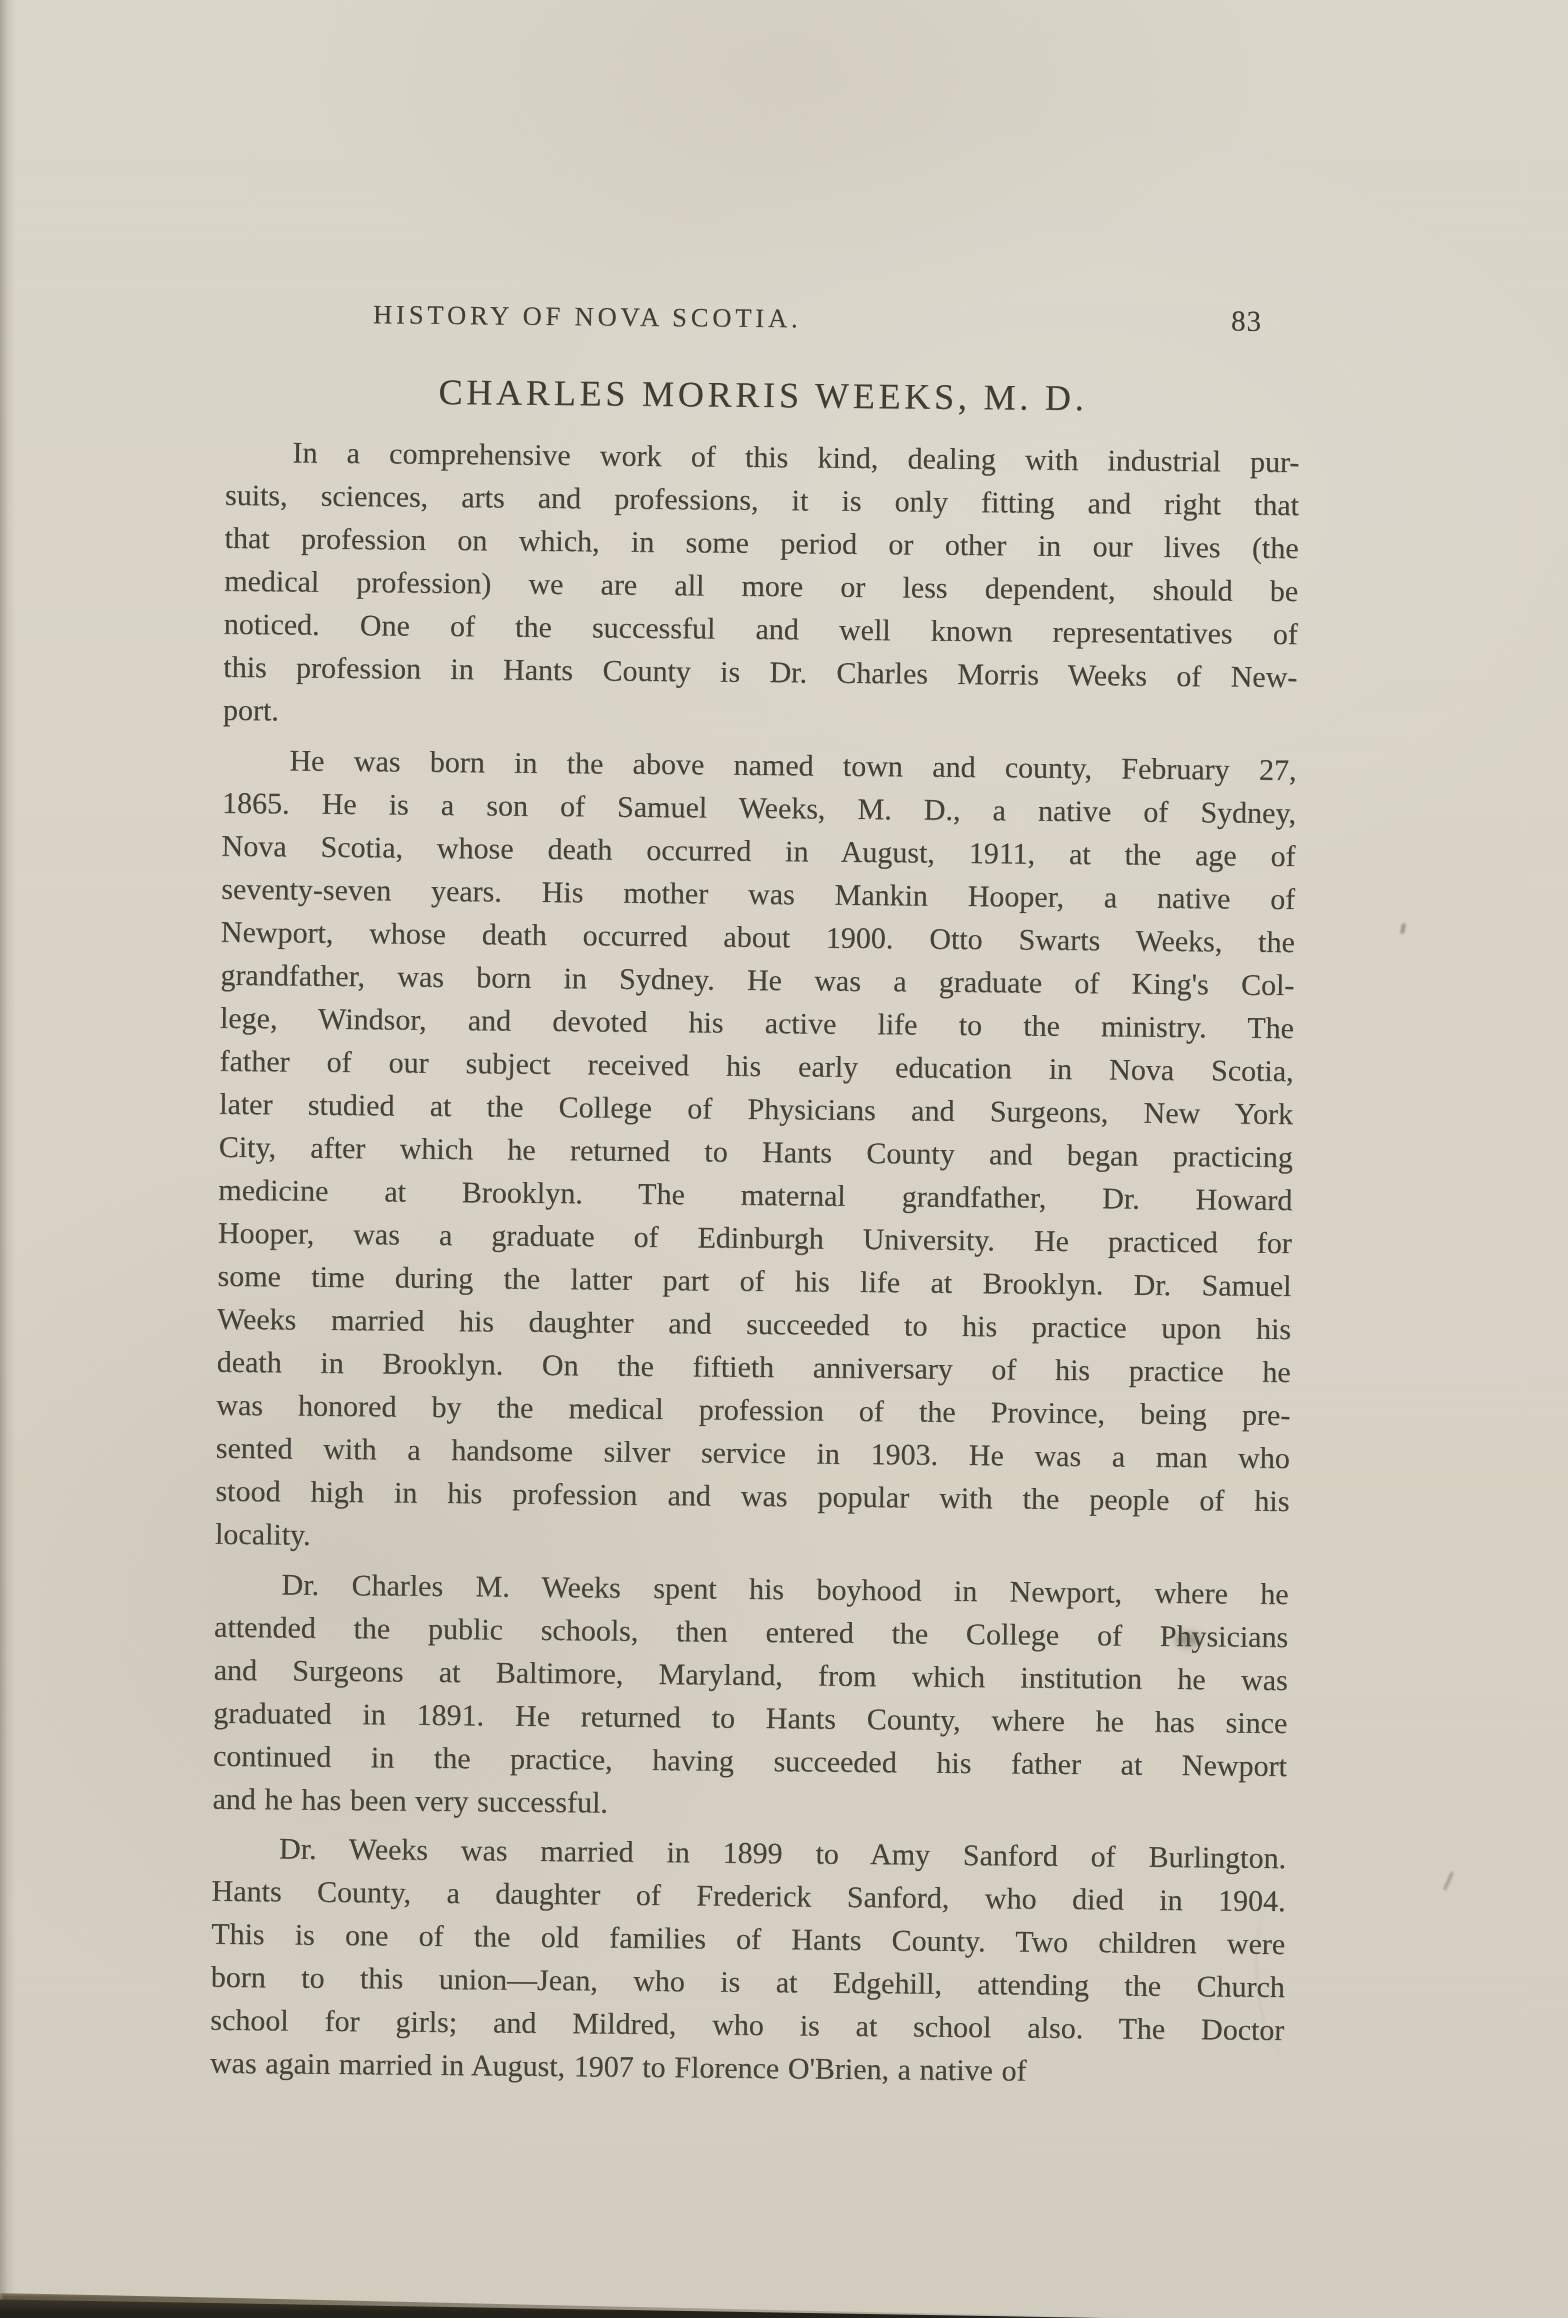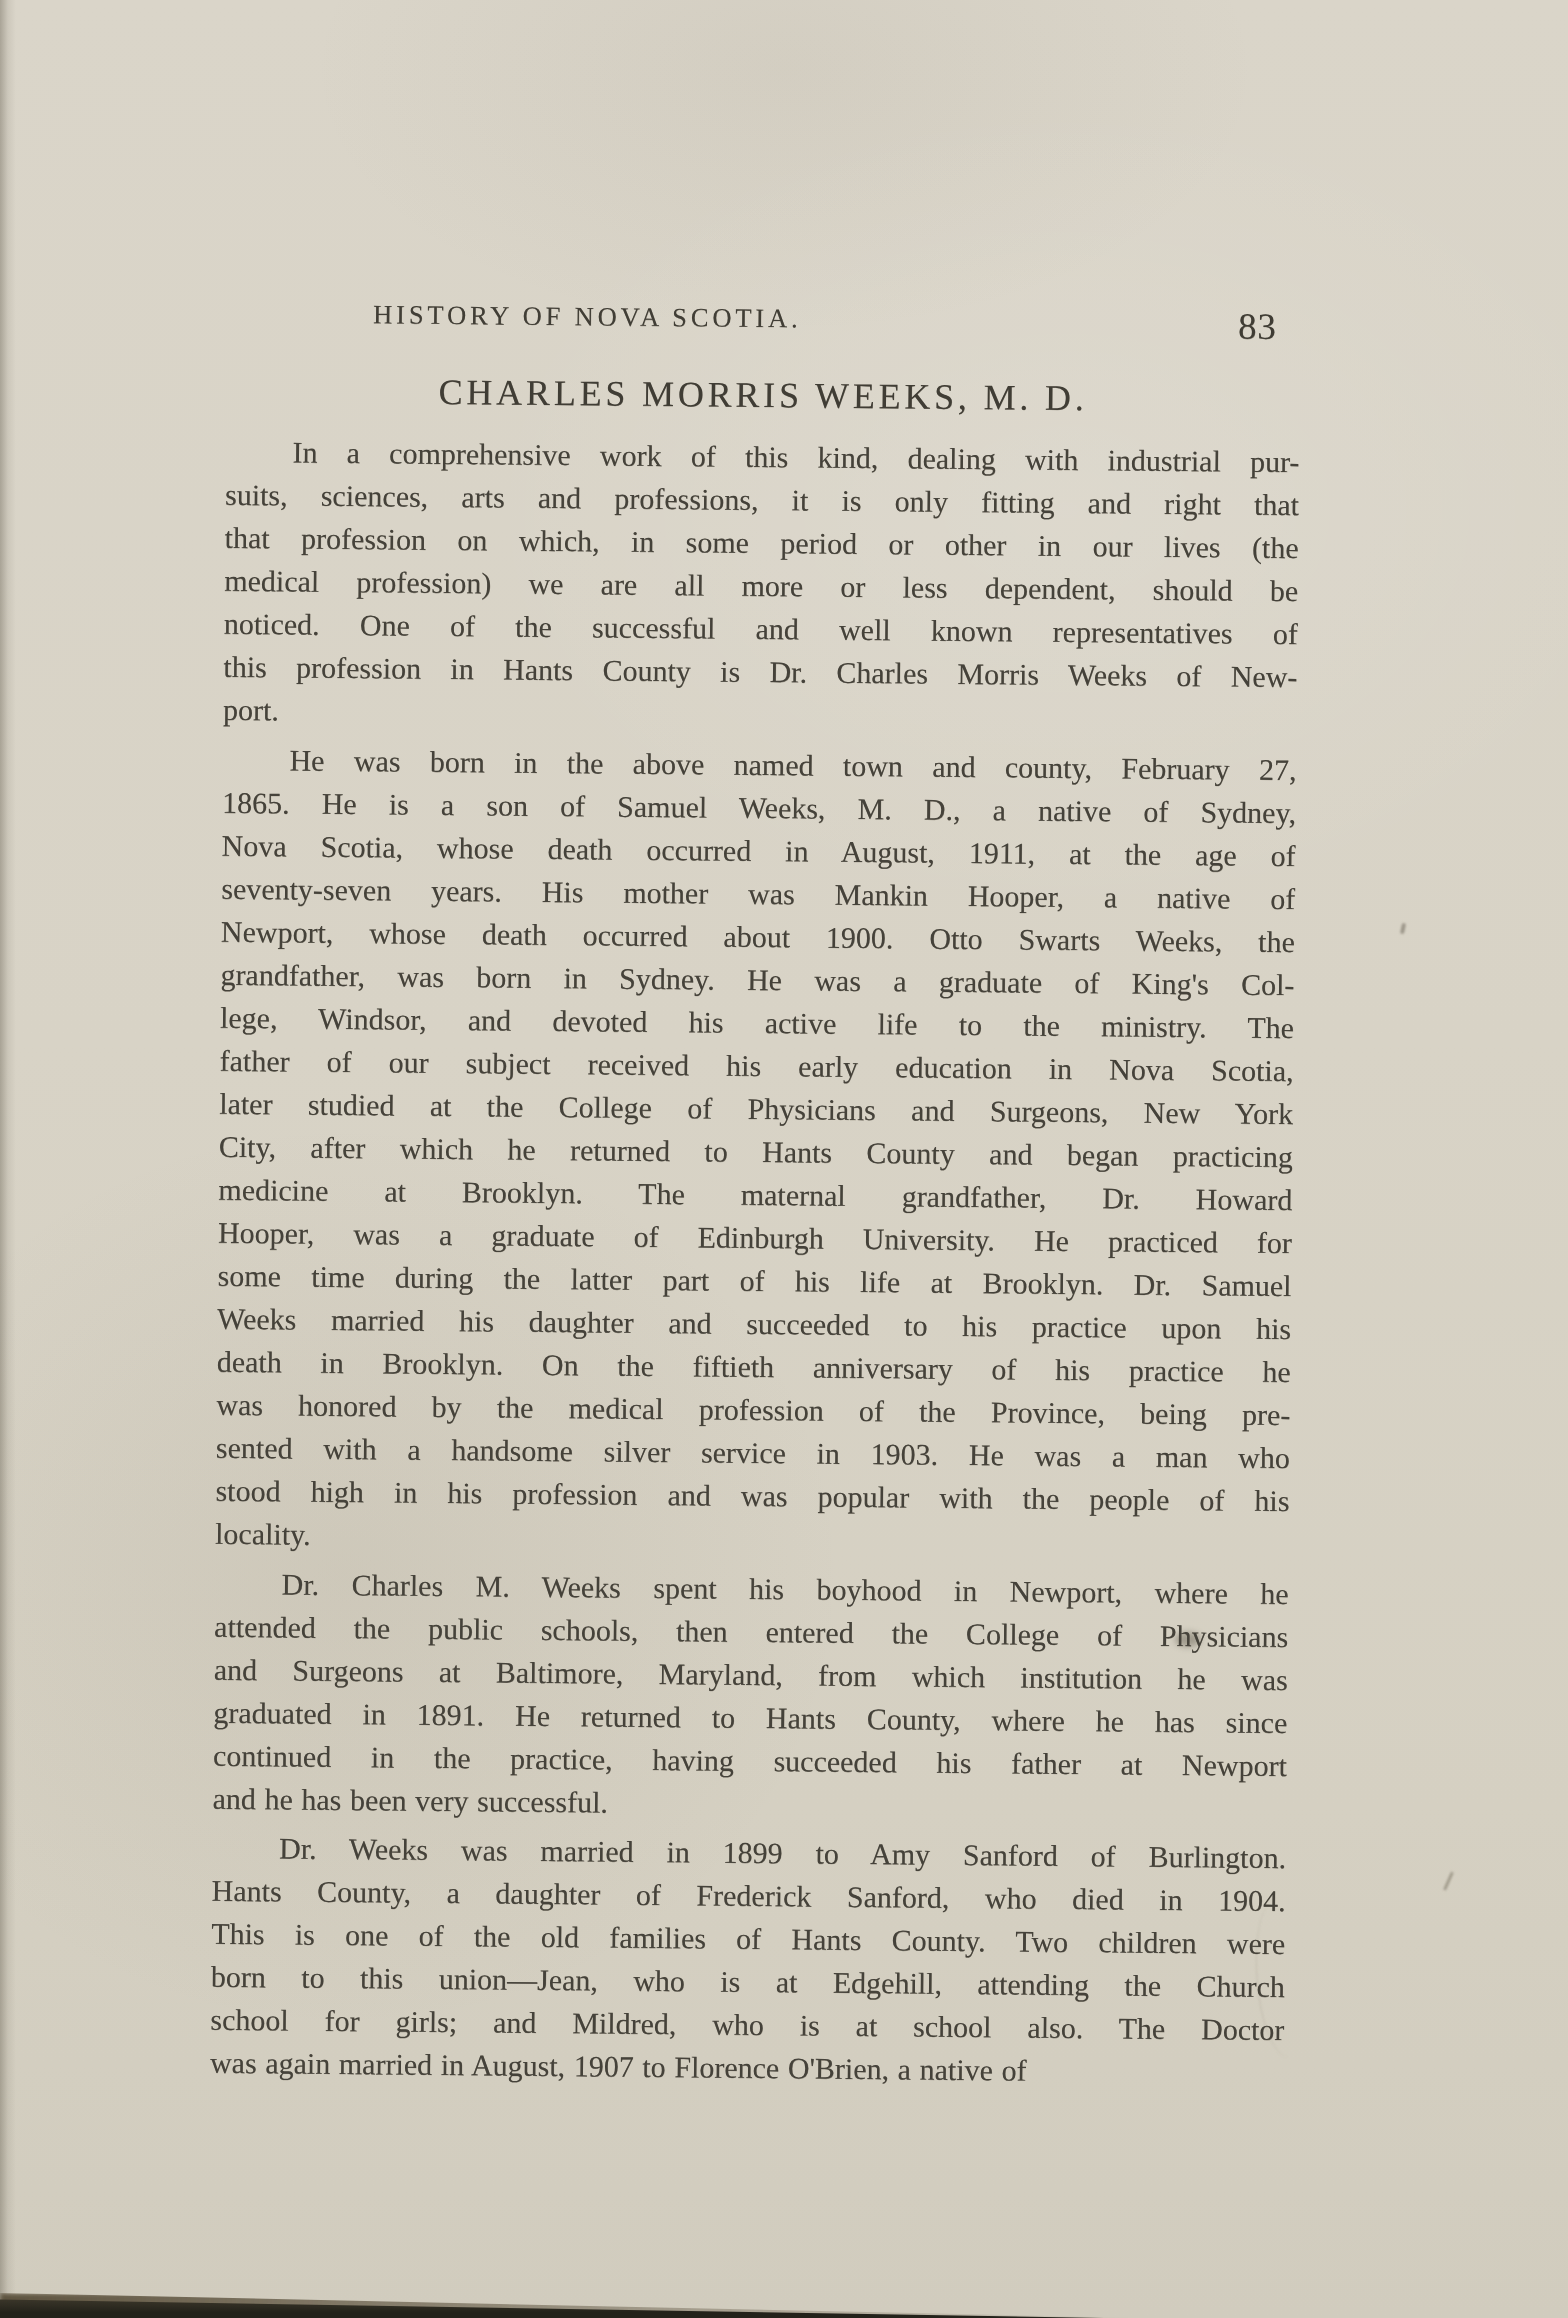--- a/index.html
+++ b/index.html
@@ -39,22 +39,22 @@
     transform-origin:50% 40%;
     color:var(--ink,#45423a);
     text-shadow:0.2px 0.3px 0.5px rgba(70,64,52,0.45);
   }
   .running-header{position:absolute;top:4.6px;left:0;width:100%;height:41px;}
   .running-title{
     display:block;width:721px;text-align:center;
     font-size:26.6px;letter-spacing:3.8px;color:#413e36;
   }
   .page-number{
-    position:absolute;top:-3px;right:24px;
-    font-size:37px;letter-spacing:0.8px;color:#3f3c34;
+    position:absolute;top:-3px;right:39px;
+    font-size:29px;letter-spacing:0.8px;color:#3f3c34;
   }
   .article-title{
     position:absolute;top:76px;left:0;width:100%;
     text-align:center;font-size:36px;letter-spacing:3.8px;color:#403d35;
   }
   .article-body{position:absolute;top:137px;left:0;width:100%;font-size:30px;}
   .para{margin:0 0 6.8px 0;}
   .line{
     display:block;height:43px;line-height:43px;
     text-align:justify;text-align-last:justify;

